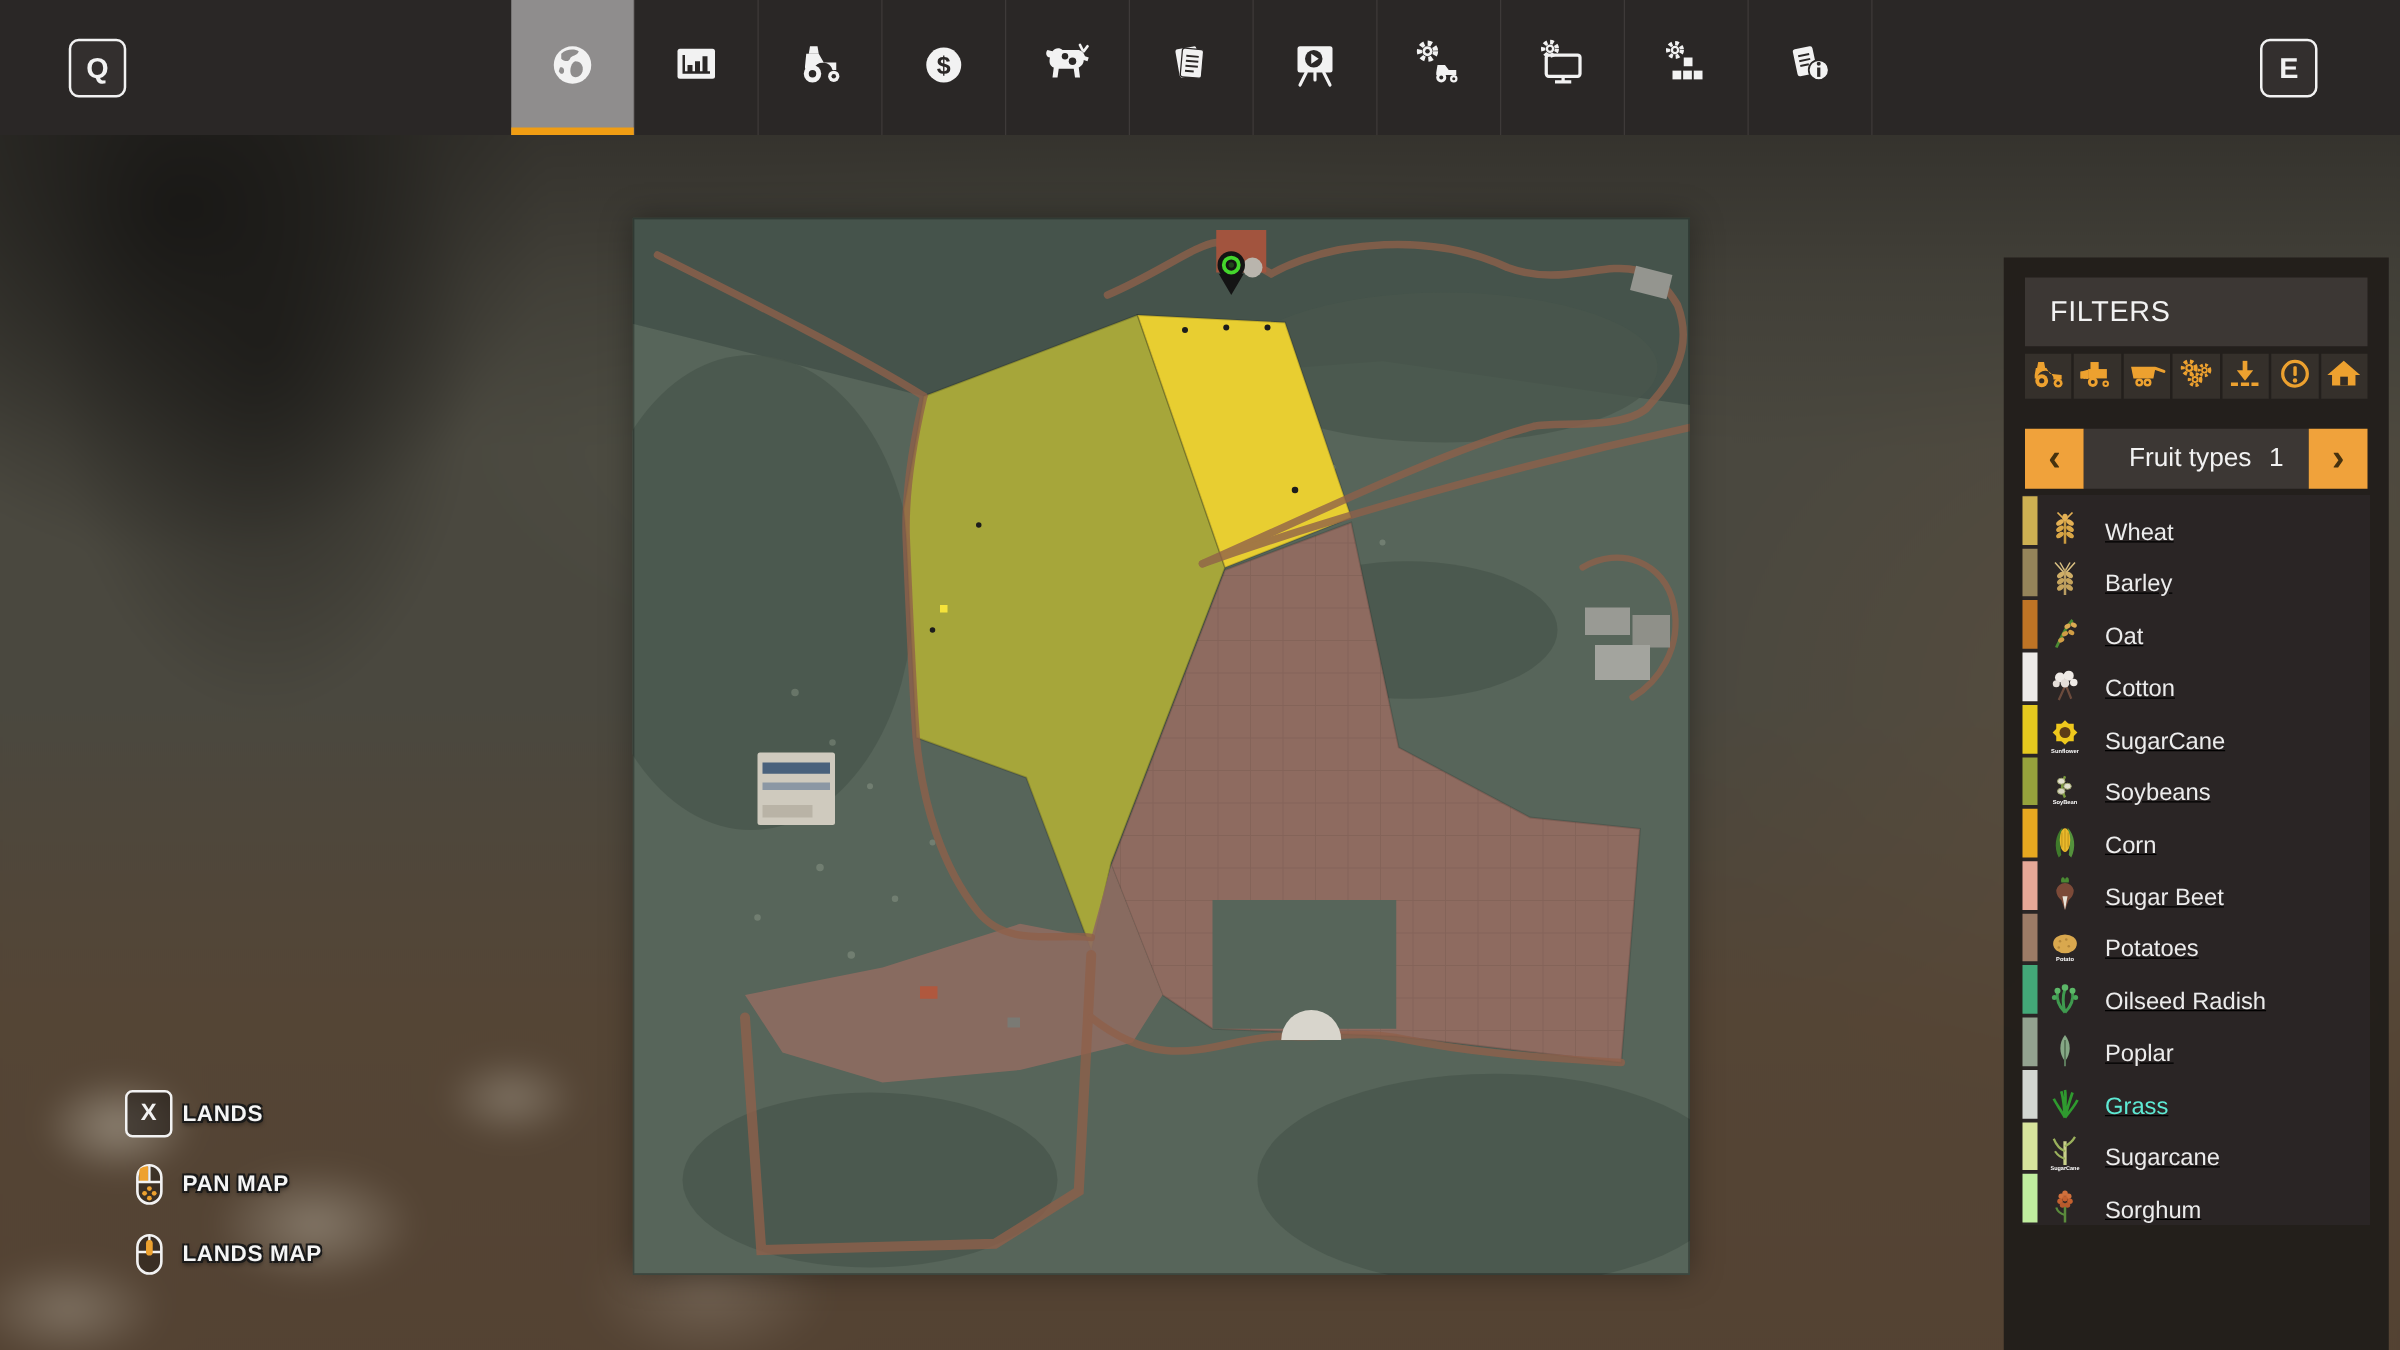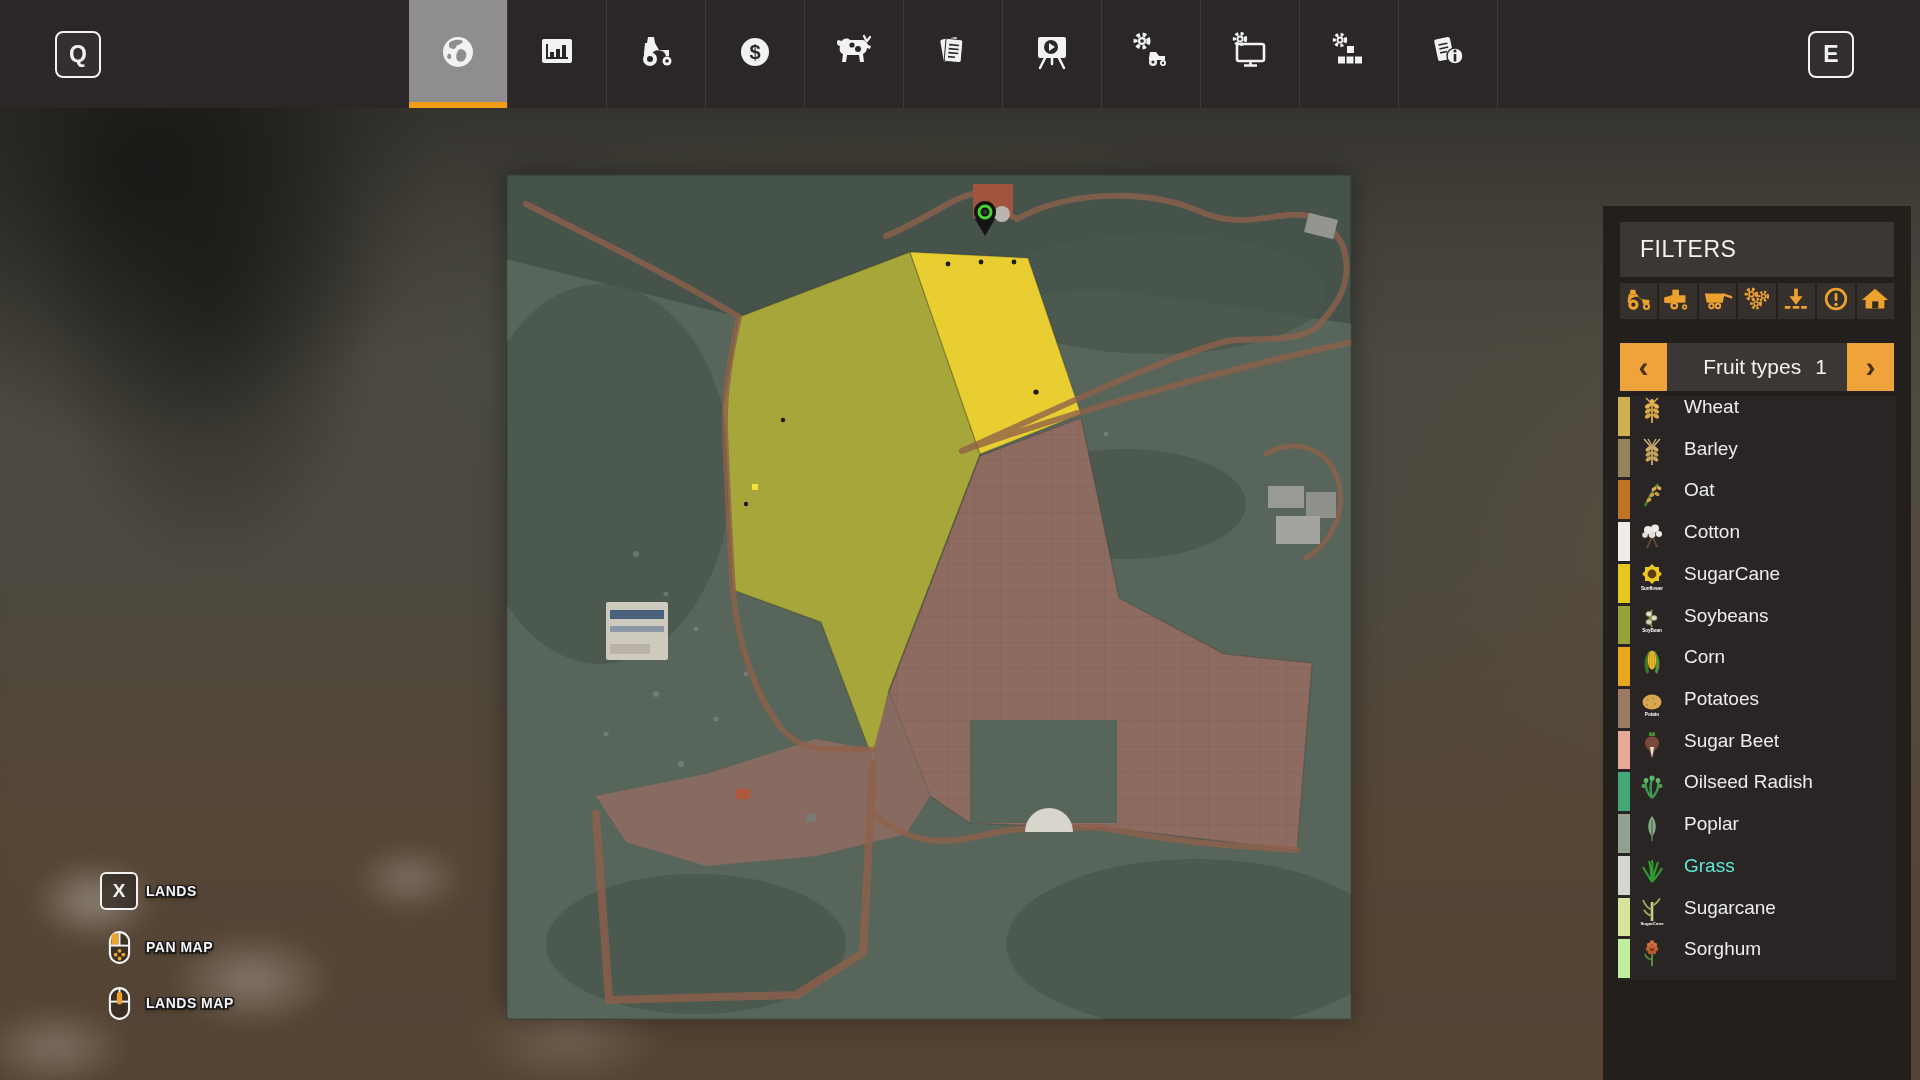--- a/index.html
+++ b/index.html
@@ -52,37 +52,37 @@
   .ficell { flex:1; background:#35302b; display:flex; align-items:center; justify-content:center;
             cursor:pointer; }
   .ficell svg { width:30px; height:26px; }
   .selector { margin:24px 17px 0 17px; height:48px; display:flex; }
   .sel-btn { width:47px; background:#f0a23b; color:#46320f; font-size:30px; font-weight:bold;
              display:flex; align-items:center; justify-content:center; cursor:pointer; line-height:1; }
   .sel-mid { flex:1; background:#3c3734; color:#f2f2f2; font-size:21px; display:flex; gap:14px;
              align-items:center; justify-content:center;padding-left:16px; }
   .croplist { margin:5px 15px 0 15px; height:584px; display:flex; flex-direction:column;
               background:#2a2525; }
-  .croprow { flex:1; display:flex; align-items:flex-start; position:relative; cursor:pointer; }
+  .croprow { flex:1; display:flex; align-items:flex-end; position:relative; cursor:pointer;text-decoration:underline; }
   .swatch { position:absolute; left:0; top:1px; bottom:2px; width:12px; }
   .cicon { margin-left:20px; width:28px; height:30px; display:flex; align-items:center;
            justify-content:center; }
   .cicon svg { width:26px; height:30px; }
   .clabel { margin-left:18px; color:#ececec; font-size:19px; font-weight:500; }
   .croprow.dim .clabel { color:#5eead4; }
 
   
   .legend { position:absolute; left:100px; top:870px; z-index:10; }
   .leg-row { display:flex; align-items:center; margin-bottom:14px; height:42px; }
   .leg-key { width:38px; height:38px; border:2.5px solid #f2f2f2; border-radius:6px;
              background:rgba(25,22,20,.55); color:#f2f2f2; font-weight:bold; font-size:19px;
              display:flex; align-items:center; justify-content:center; }
   .leg-mouse { width:38px; display:flex; justify-content:center; }
   .leg-mouse svg { width:23px; height:35px; }
-  .leg-label { margin-left:8px; color:#f5f5f5; font-size:14px; font-weight:bold; letter-spacing:.5px;
+  .leg-label { margin-left:8px; color:#f5f5f5; font-size:18px; font-weight:bold; letter-spacing:.5px;
       text-shadow:-1.5px -1.5px 0 #1a1a1a, 1.5px -1.5px 0 #1a1a1a, -1.5px 1.5px 0 #1a1a1a,
                   1.5px 1.5px 0 #1a1a1a, 0 2px 4px rgba(0,0,0,.7); }
 </style>
 </head>
 <body>
 
 <div class="stage">
   <div class="bg"></div>
 
   <div class="mapview">
@@ -466,43 +466,43 @@
             <svg viewBox="0 0 26 30">
               <path d="M8 28 C4 20 5 10 11 4 C9 14 9 20 10 26 Z" fill="#3f7a2b"></path>
    <path d="M18 28 C22 20 21 10 15 4 C17 14 17 20 16 26 Z" fill="#54923c"></path>
    <ellipse cx="13" cy="14" rx="4.2" ry="9.5" fill="#eaba2b"></ellipse>
    <path d="M10.5 8 V20 M13 5.5 V22.5 M15.5 8 V20" stroke="#c99a1f" stroke-width="1"></path>
             </svg>
           </span>
           <span class="clabel">Corn</span>
         </div>
         <div class="croprow">
+          <span class="swatch" style="background: rgb(230, 168, 151);"></span>
+          <span class="cicon">
+            <svg viewBox="0 0 26 30">
+              <path d="M10 6 C9 1.5 12.5 0.5 13 4 C13.5 0.5 17 1.5 16 6 Z" fill="#4a8a33"></path>
+   <path d="M6 12 a7.2 7.2 0 0 1 14 0 c0 4 -2 6.5 -4 8 L13 28 L10 20 c-2 -1.5 -4 -4 -4 -8 Z" fill="#7c4a38"></path>
+   <path d="M11 17 L13 28 L15 17 Z" fill="#e9e4da"></path>
+            </svg>
+          </span>
+          <span class="clabel">Sugar Beet</span>
+        </div>
+        <div class="croprow">
           <span class="swatch" style="background: rgb(156, 123, 102);"></span>
           <span class="cicon">
             <svg viewBox="0 0 26 30">
               <ellipse cx="13" cy="14" rx="9.5" ry="7.5" fill="#d9a84e"></ellipse>
    <circle cx="9" cy="12" r="1" fill="#b3863a"></circle>
               <circle cx="16" cy="16" r="1" fill="#b3863a"></circle>
    <circle cx="14" cy="10.5" r="1" fill="#b3863a"></circle>
               <circle cx="8" cy="17" r="1" fill="#b3863a"></circle>
    <text x="13" y="27.5" font-size="4.6" fill="#fff" text-anchor="middle" font-weight="bold" font-family="Liberation Sans, sans-serif">Potato</text>
             </svg>
           </span>
           <span class="clabel">Potatoes</span>
-        </div>
-        <div class="croprow">
-          <span class="swatch" style="background: rgb(230, 168, 151);"></span>
-          <span class="cicon">
-            <svg viewBox="0 0 26 30">
-              <path d="M10 6 C9 1.5 12.5 0.5 13 4 C13.5 0.5 17 1.5 16 6 Z" fill="#4a8a33"></path>
-   <path d="M6 12 a7.2 7.2 0 0 1 14 0 c0 4 -2 6.5 -4 8 L13 28 L10 20 c-2 -1.5 -4 -4 -4 -8 Z" fill="#7c4a38"></path>
-   <path d="M11 17 L13 28 L15 17 Z" fill="#e9e4da"></path>
-            </svg>
-          </span>
-          <span class="clabel">Sugar Beet</span>
         </div>
         <div class="croprow">
           <span class="swatch" style="background: rgb(67, 168, 120);"></span>
           <span class="cicon">
             <svg viewBox="0 0 26 30">
               <path d="M13 27 C11 20 11 14 13 8 M13 27 C8 22 6 16 7 10 M13 27 C18 22 20 16 19 10" stroke="#3f9a4f" stroke-width="2.4" fill="none"></path>
    <circle cx="13" cy="7" r="2.6" fill="#5cb868"></circle>
               <circle cx="7" cy="9.5" r="2.4" fill="#5cb868"></circle>
    <circle cx="19" cy="9.5" r="2.4" fill="#5cb868"></circle>
               <circle cx="4.5" cy="15" r="2" fill="#4aa85a"></circle>

